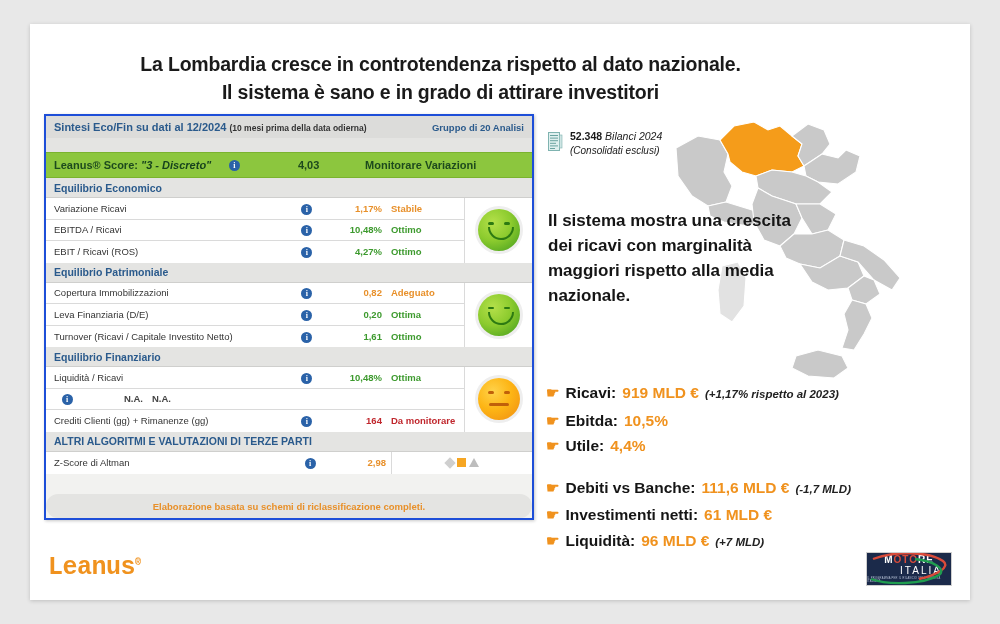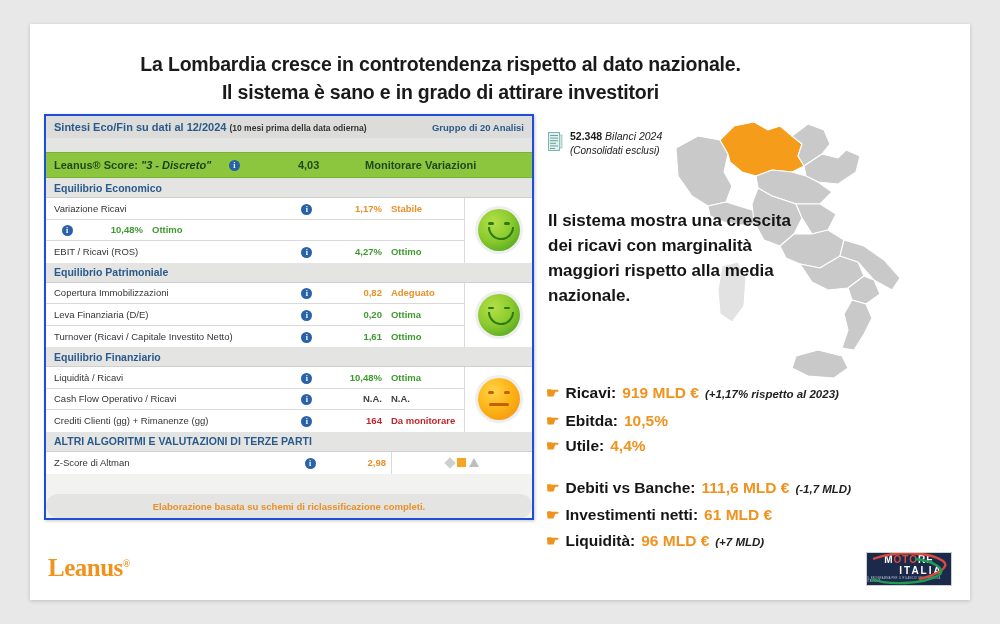--- a/index.html
+++ b/index.html
@@ -178,33 +178,33 @@
   }
   .bullet .hand{color:#f0921e;font-size:15px;line-height:1;}
   .bullet .amt{color:#f0921e;}
   .bullet .note{font-size:11.5px;font-style:italic;font-weight:bold;color:#222;}
   .spacer{height:16px;}
 
   
   .leanus-logo{
     position:absolute;left:18px;bottom:18px;
     font-size:25px;font-weight:bold;color:#f0921e;letter-spacing:-0.5px;
-    font-family:Liberation Serif, serif;
+    font-family:Liberation Mono, monospace;
   }
   .leanus-logo sup{font-size:10px;vertical-align:super;}
 
   .motore{
     position:absolute;right:18px;bottom:14px;width:84px;height:32px;
     background:#1b2a4a;border:1px solid #cfcfcf;
     display:flex;flex-direction:column;align-items:center;justify-content:center;
     overflow:hidden;
   }
   .motore .m1{font-size:10px;font-weight:bold;color:#ffffff;letter-spacing:1px;line-height:10px;}
   .motore .m1 .o{color:#d94b3a;}
-  .motore .m2{font-size:10px;font-weight:bold;color:#ffffff;letter-spacing:2px;line-height:11px;padding-left:24px;}
+  .motore .m2{font-size:10px;font-weight:normal;color:#ffffff;letter-spacing:2px;line-height:11px;padding-left:24px;}
   .motore .m3{font-size:2.6px;color:#b9c4d8;letter-spacing:.3px;margin-top:1px;}
   .motore .swoosh{
     position:absolute;left:0;top:0;width:84px;height:32px;
   }
 </style>
 </head>
 <body>
 
 <div class="slide">
 
@@ -240,20 +240,21 @@
     <div class="grp-head">Equilibrio Economico</div>
     <div class="sec">
       <div class="rows" style="margin-right:68px;">
         <div class="row">
           <div class="r-label">Variazione Ricavi</div>
           <div class="r-info"><span class="info-dot">i</span></div>
           <div class="r-val v-orange">1,17%</div>
           <div class="r-judg v-orange">Stabile</div>
         </div>
         <div class="row">
+          <div class="r-label">EBITDA / Ricavi</div>
           <div class="r-info"><span class="info-dot">i</span></div>
           <div class="r-val v-green">10,48%</div>
           <div class="r-judg v-green">Ottimo</div>
         </div>
         <div class="row">
           <div class="r-label">EBIT / Ricavi (ROS)</div>
           <div class="r-info"><span class="info-dot">i</span></div>
           <div class="r-val v-green">4,27%</div>
           <div class="r-judg v-green">Ottimo</div>
         </div>
@@ -301,21 +302,20 @@
     <div class="grp-head">Equilibrio Finanziario</div>
     <div class="sec">
       <div class="rows" style="margin-right:68px;">
         <div class="row">
           <div class="r-label">Liquidità / Ricavi</div>
           <div class="r-info"><span class="info-dot">i</span></div>
           <div class="r-val v-green">10,48%</div>
           <div class="r-judg v-green">Ottima</div>
         </div>
         <div class="row">
-          <div class="r-label">Cash Flow Operativo / Ricavi</div>
           <div class="r-info"><span class="info-dot">i</span></div>
           <div class="r-val v-grey">N.A.</div>
           <div class="r-judg v-grey">N.A.</div>
         </div>
         <div class="row">
           <div class="r-label">Crediti Clienti (gg) + Rimanenze (gg)</div>
           <div class="r-info"><span class="info-dot">i</span></div>
           <div class="r-val v-red">164</div>
           <div class="r-judg v-red">Da monitorare</div>
         </div>

